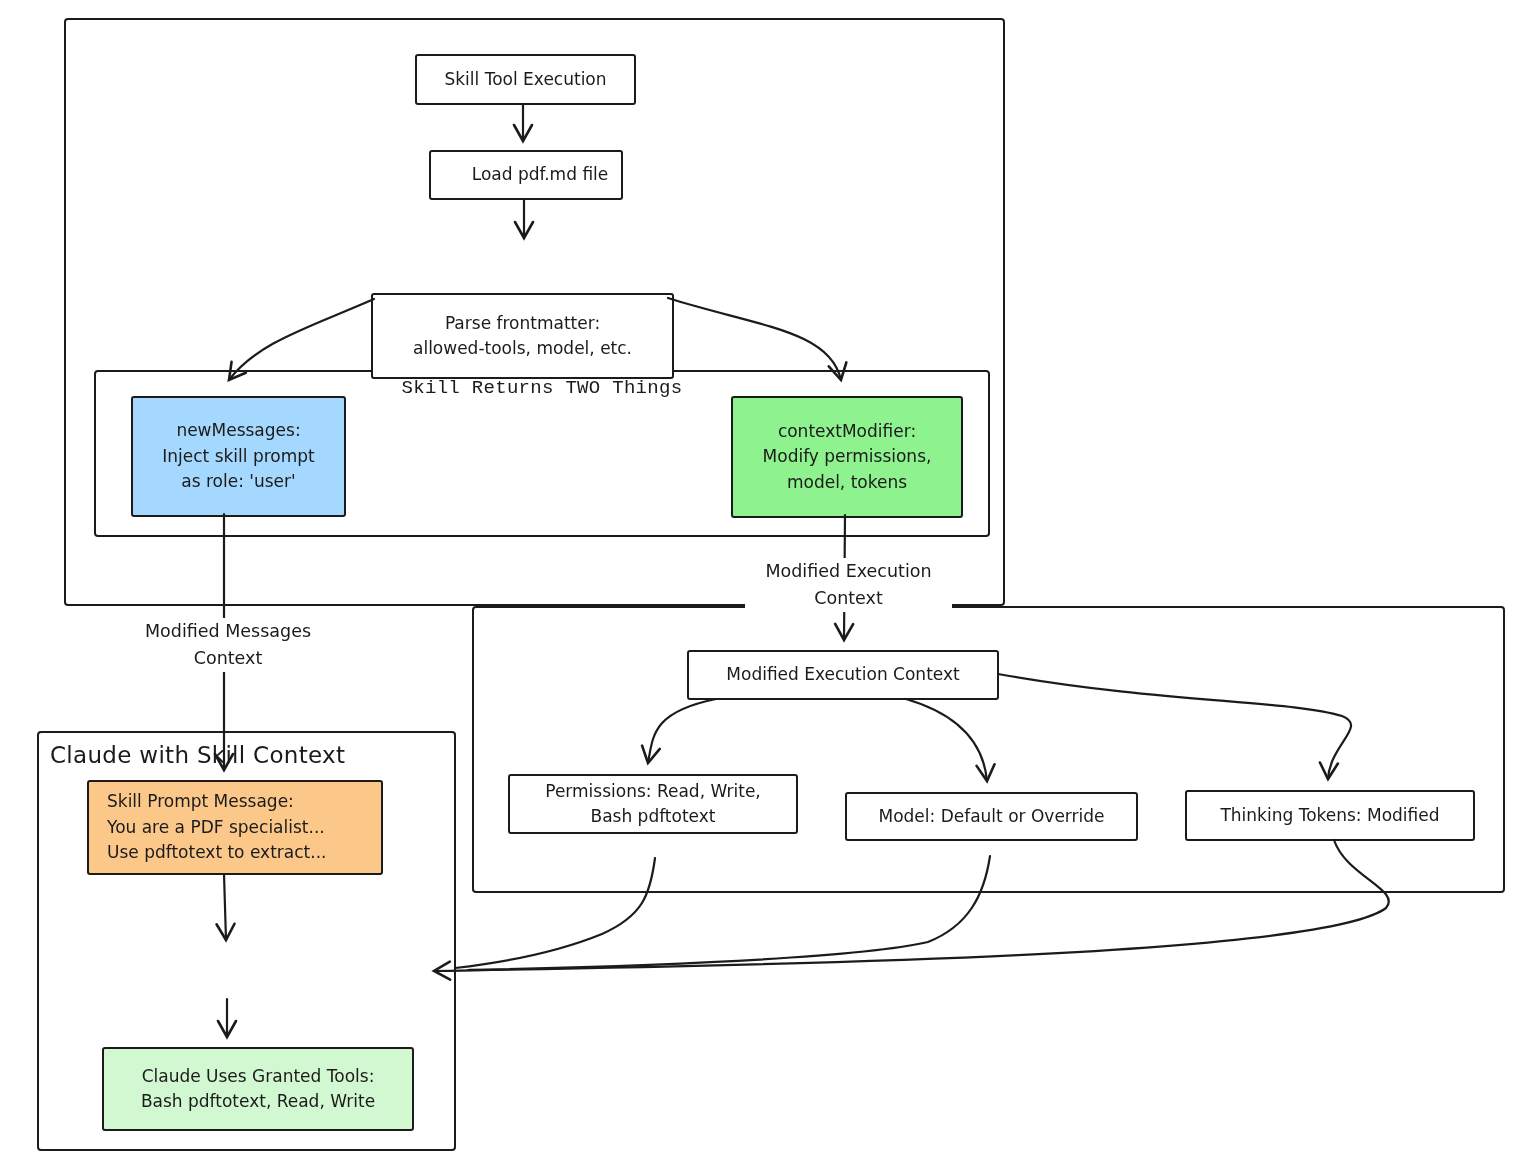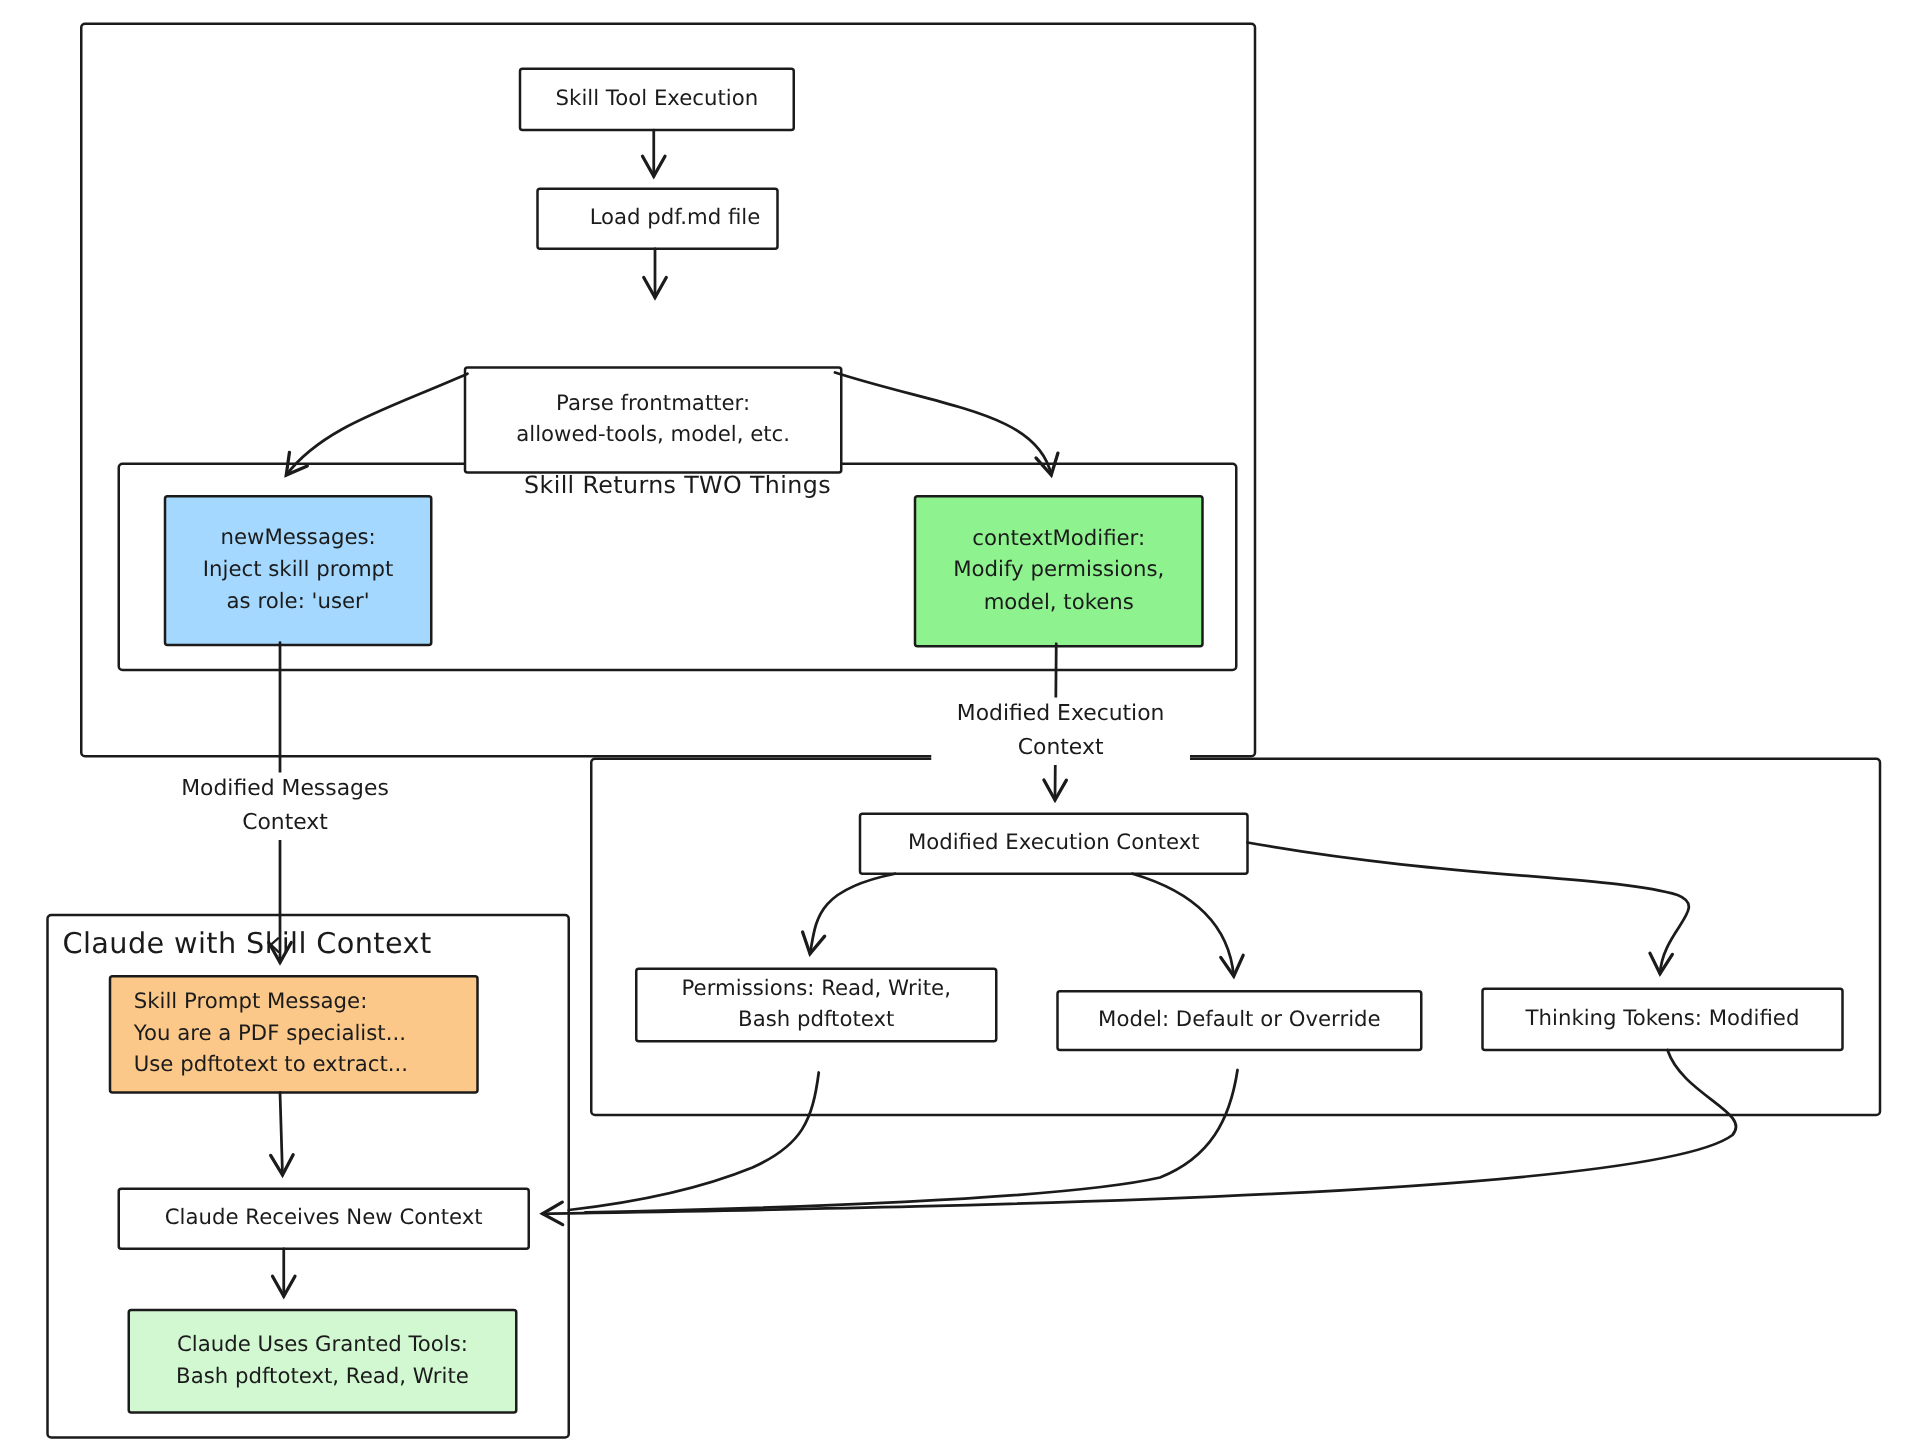--- a/index.html
+++ b/index.html
@@ -9,21 +9,21 @@
   }
   .container{
     position:absolute;border:2.5px solid #1b1b1b;border-radius:4px;
     background:transparent;z-index:0;box-sizing:border-box;
   }
   .container-title{
     position:absolute;font-size:23px;letter-spacing:.3px;white-space:nowrap;z-index:0;
   }
   .group-title-center{
     position:absolute;left:0;right:0;top:5px;text-align:center;
-    font-size:19px;letter-spacing:.3px;z-index:0;
+    font-size:19px;letter-spacing:.3px;z-index:0;font-family:Liberation Mono, monospace;
   }
   .node{
     position:absolute;border:2.2px solid #1b1b1b;border-radius:3px;background:#ffffff;
     display:flex;align-items:center;justify-content:center;text-align:center;
     font-size:17px;line-height:1.5;white-space:pre-line;z-index:3;box-sizing:border-box;
     padding:4px 8px;
   }
   .node.align-left{justify-content:flex-start;text-align:left;padding-left:18px;}
   .edge-label{
     position:absolute;background:#ffffff;text-align:center;font-size:17.5px;
@@ -75,21 +75,20 @@
 </div>
 
 <div class="container" style="left:37px;top:731px;width:419px;height:420px;">
 
   <div class="container-title" style="left:11px;top:9px;">Claude with Skill Context</div>
 
   <div class="node align-left" style="left: 48px; top: 47px; width: 296px; height: 95px; background-color: rgb(251, 200, 138);">Skill Prompt Message:
 You are a PDF specialist...
 Use pdftotext to extract...</div>
 
-  <div class="node" style="left:55px;top:217px;width:330px;height:50px;">Claude Receives New Context</div>
 
   <div class="node" style="left: 63px; top: 314px; width: 312px; height: 84px; background-color: rgb(210, 248, 210);">Claude Uses Granted Tools:
 Bash pdftotext, Read, Write</div>
 </div>
 
 <svg id="edges" width="1530" height="1162" viewBox="0 0 1530 1162">
   <defs>
     <marker id="ah" markerUnits="userSpaceOnUse" markerWidth="28" markerHeight="28" refX="21" refY="13" orient="auto">
       <path d="M5 4 L21 13 L5 22" fill="none" stroke="#1b1b1b" stroke-width="2.6" stroke-linecap="round"></path>
     </marker>

